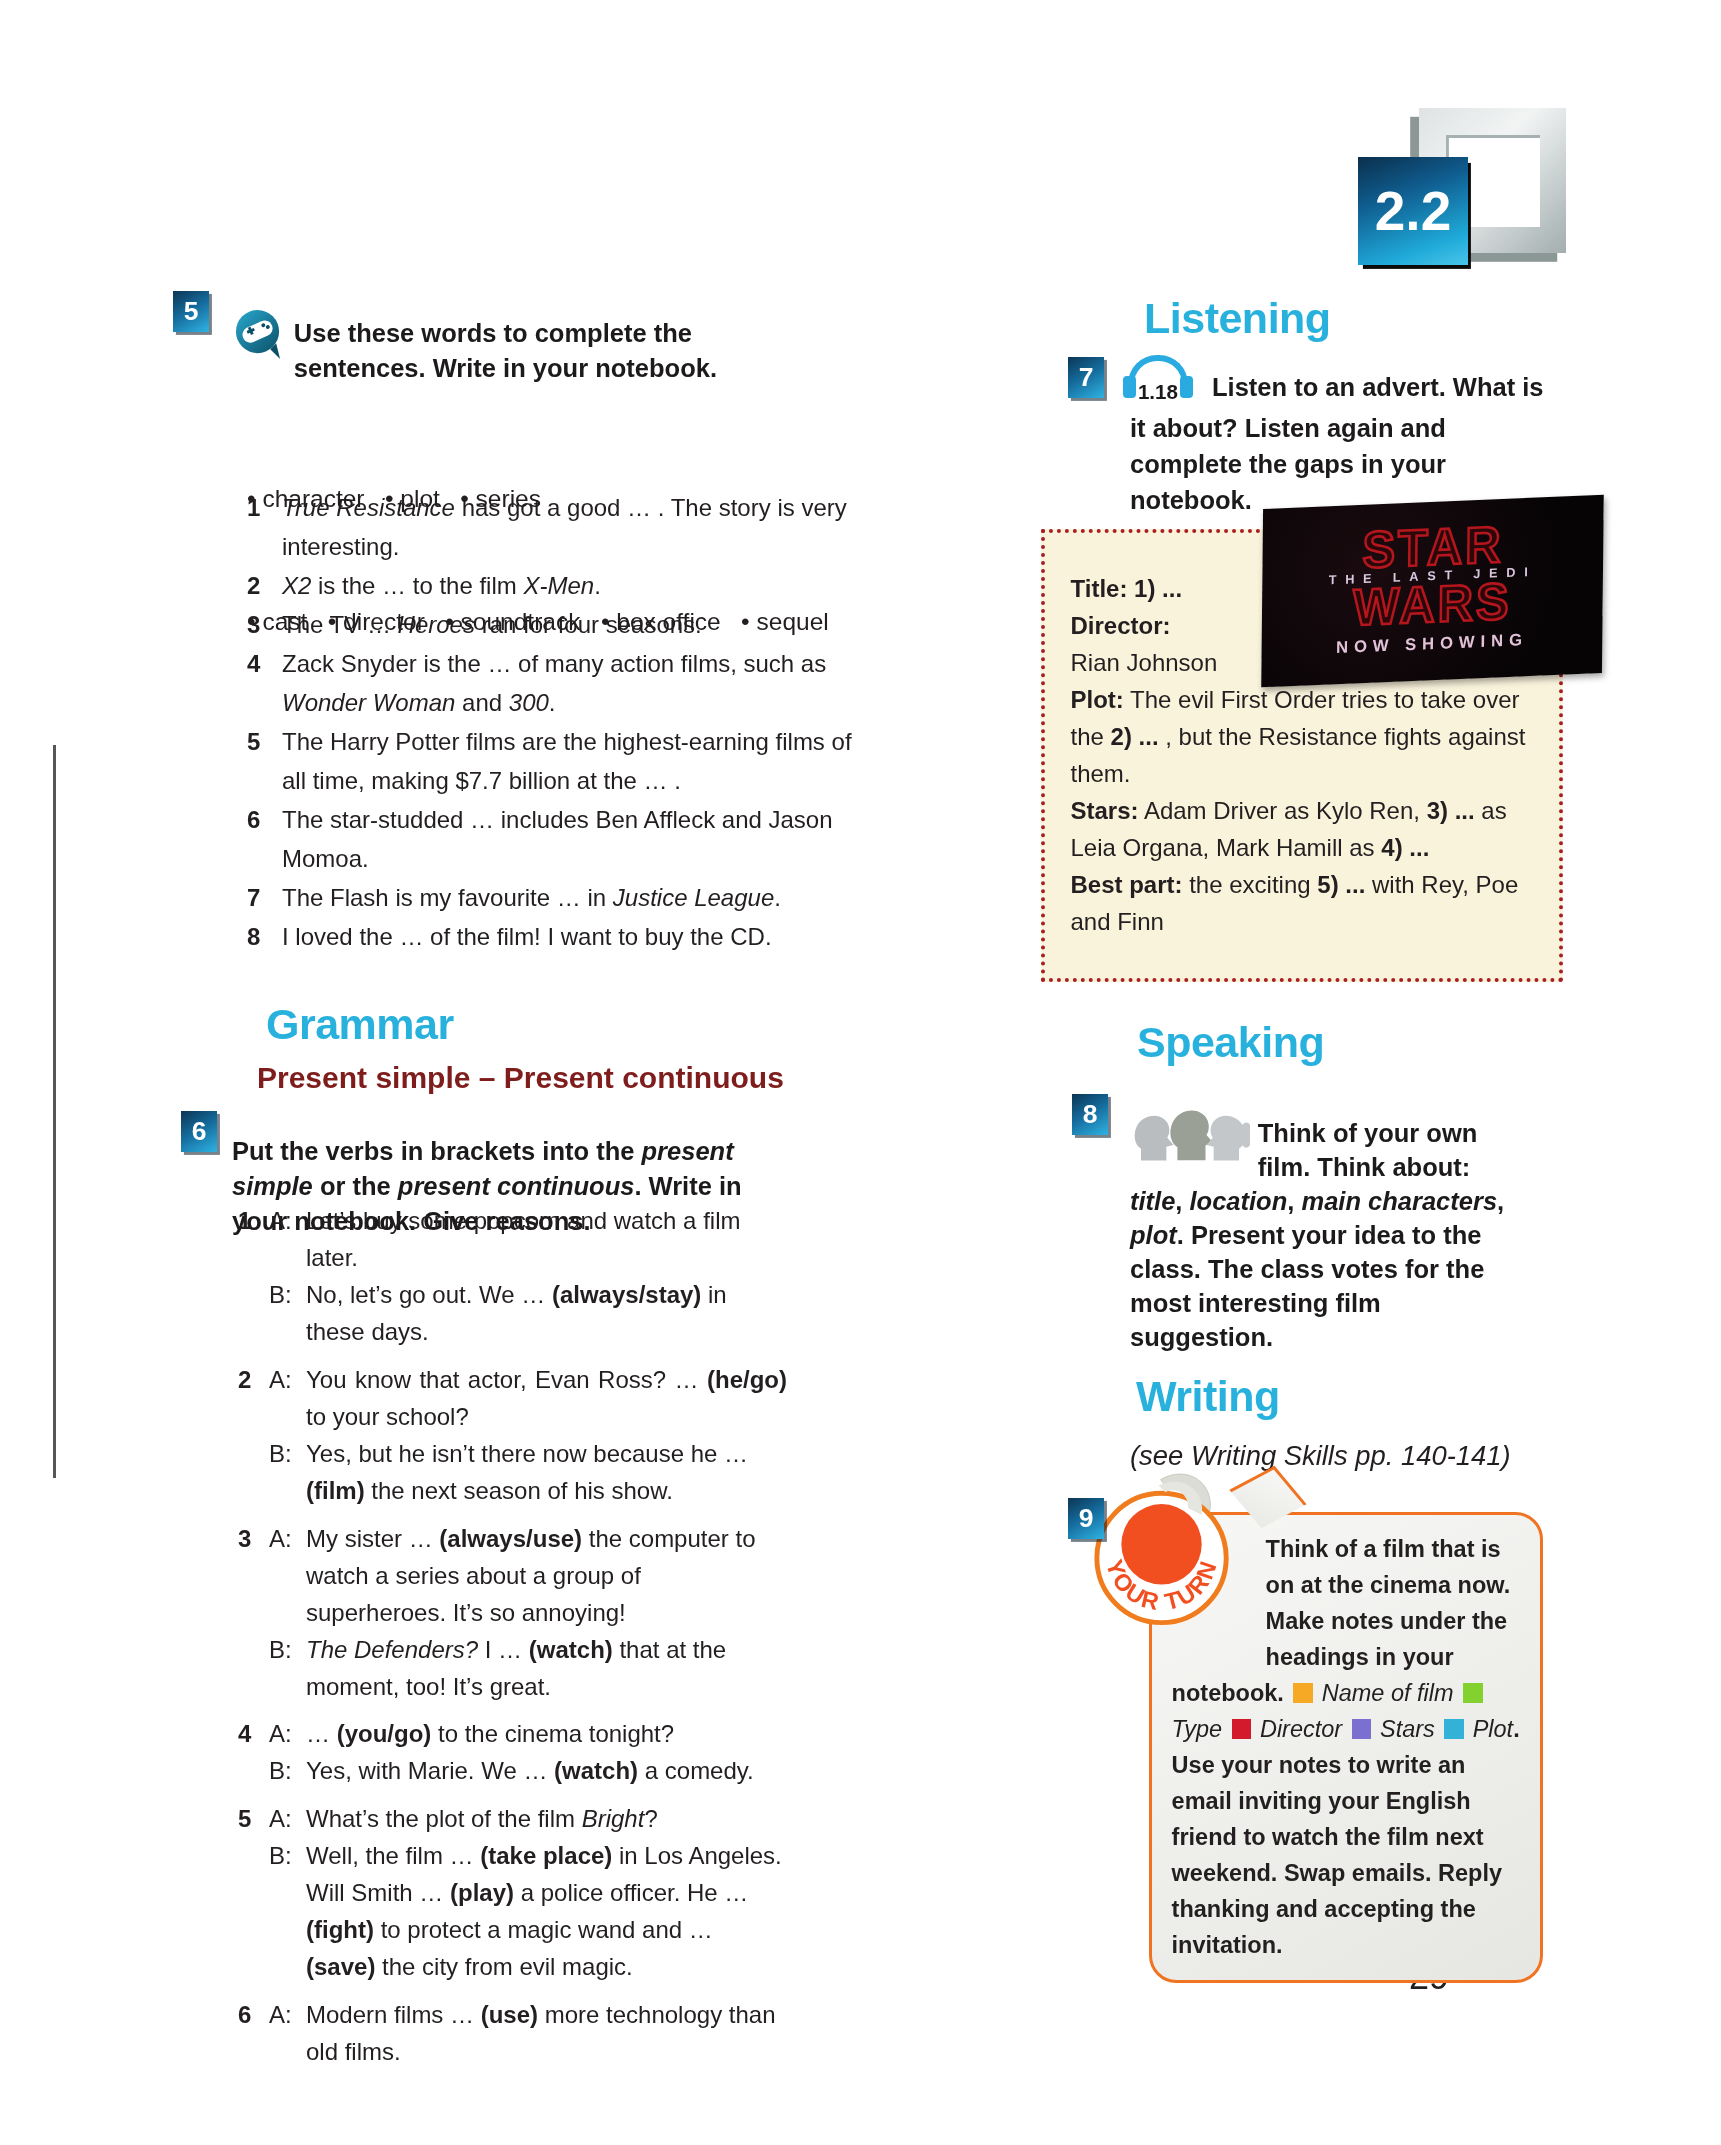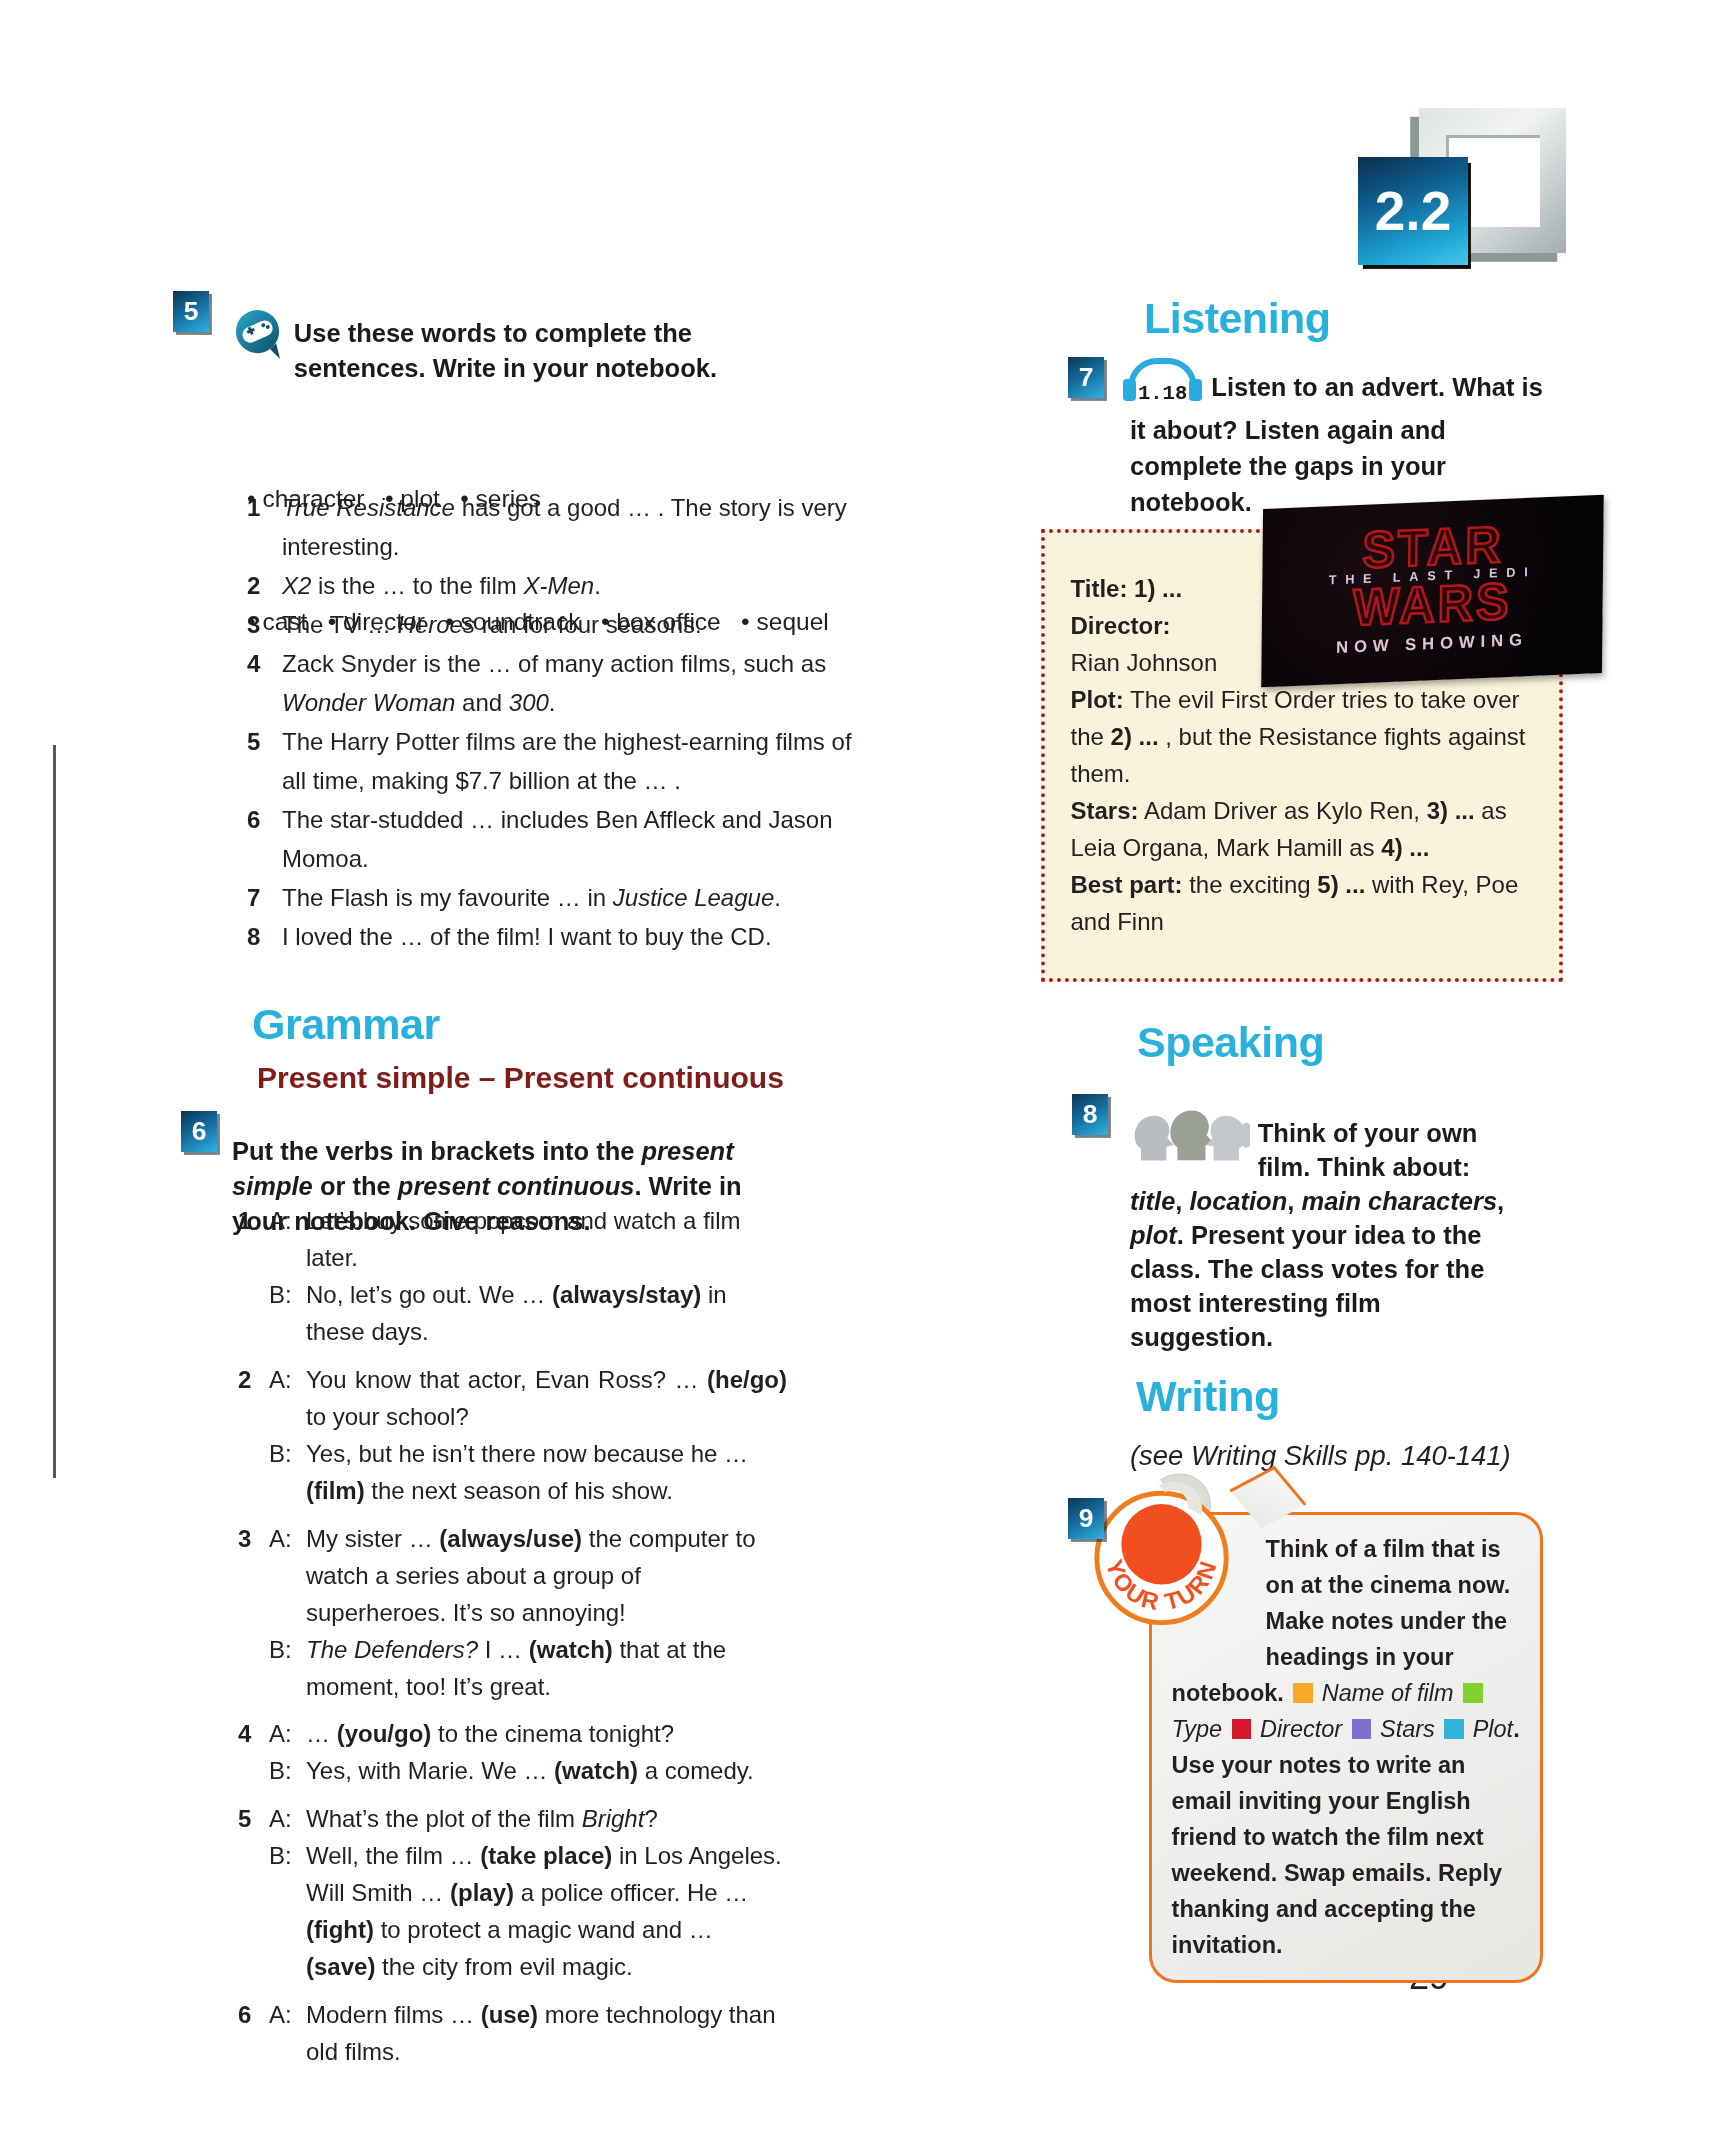--- a/index.html
+++ b/index.html
@@ -35,36 +35,36 @@
   .instr{position:absolute;font-weight:700;font-size:25.5px;line-height:35px;color:#1c1a1a;}
   #ex5-instr{left:201px;top:290px;width:564px;}
   .gc-float{float:left;width:51px;height:39px;margin:0 9.8px 0 32px;}
   .gc-float svg{width:51px;height:55px;margin-top:-7.8px;}
   .wordbank{position:absolute;left:247px;top:396px;font-size:24.5px;line-height:41px;white-space:pre-wrap;}
   #vocab-list{position:absolute;left:247px;top:488px;width:627px;font-size:24px;line-height:39px;}
   .vitem{display:flex;}
   .vnum{width:35px;font-weight:700;flex:none;}
   .vtext{flex:1;}
 
-  #grammar-h{left:240px;top:988px;}
+  #grammar-h{left:254px;top:988px;}
   #grammar-sub{left:245px;top:1049px;}
   #ex6-instr{left:232px;top:1108px;width:541px;}
   #dialogues{position:absolute;left:238px;top:1202px;width:549px;font-size:24px;line-height:37px;}
   .dlg{display:flex;margin-bottom:10.8px;}
   .dnum{width:31px;font-weight:700;flex:none;}
   .turns{flex:1;}
   .turn{display:flex;}
   .spk{width:37px;flex:none;}
   .ttxt{flex:1;}
   .justify{text-align:justify;}
 
   
   #listening-h{left:1132px;top:282px;}
   #ex7-instr{left:1130px;top:343px;width:420px;line-height:36px;}
-  .audio-chip{position:relative;display:inline-block;padding:2px 5.9px 0 5.9px;margin:0 11px 0 2px;vertical-align:-3.9px;font-family:Liberation Mono, monospace;}
+  .audio-chip{position:relative;display:inline-block;padding:2px 5.9px 0 5.9px;margin:0 21px 0 2px;vertical-align:-3.9px;}
   .audio-chip .arc{content:"";position:absolute;left:-3.9px;right:-3.9px;top:-15.7px;height:29px;
     border:6.9px solid #29abe2;border-bottom:none;border-radius:29px 29px 0 0;}
   .hp-pad{position:absolute;top:5.9px;width:12.7px;height:21.6px;background:#29abe2;border-radius:3.9px;}
   .hp-pad.left{left:-8.8px;} .hp-pad.right{right:-8.8px;}
   .hp-track{font-weight:700;font-size:20.6px;}
 
   .notes-box{position:absolute;left:1041px;top:529px;width:522px;height:453px;box-sizing:border-box;
     border:4.9px dotted #a81e22;background:#faf3dc;padding:37px 21.6px 0 25.5px;font-size:24px;line-height:37px;z-index:1;}
   .nb-head{width:221px;}
   .poster{position:absolute;left:1262px;top:502px;width:341px;height:178px;z-index:2;

